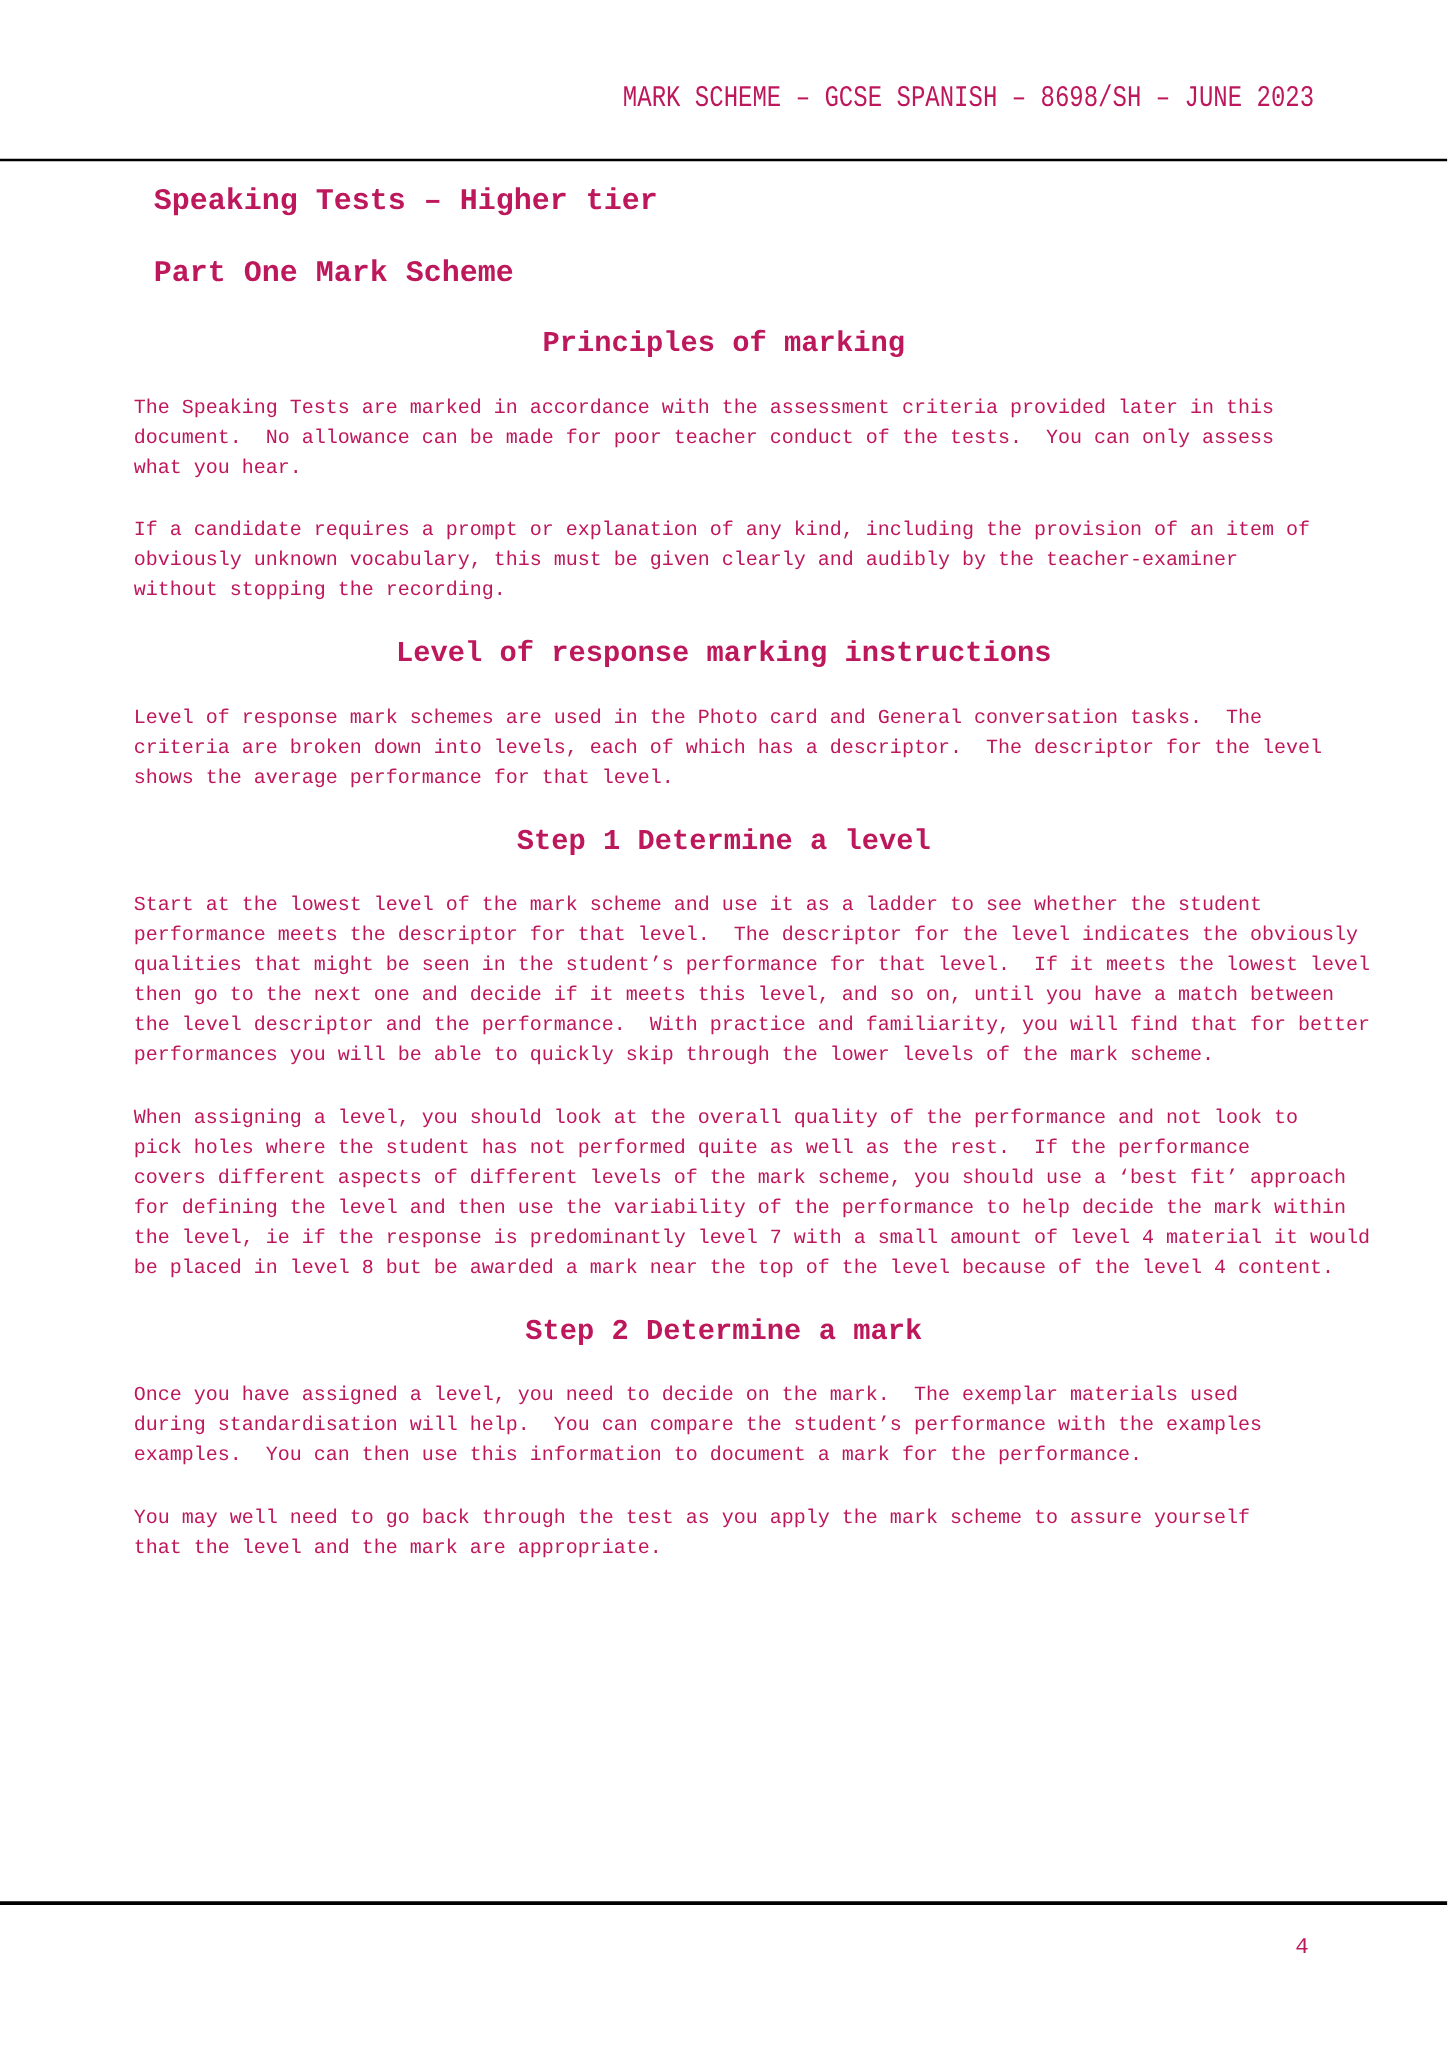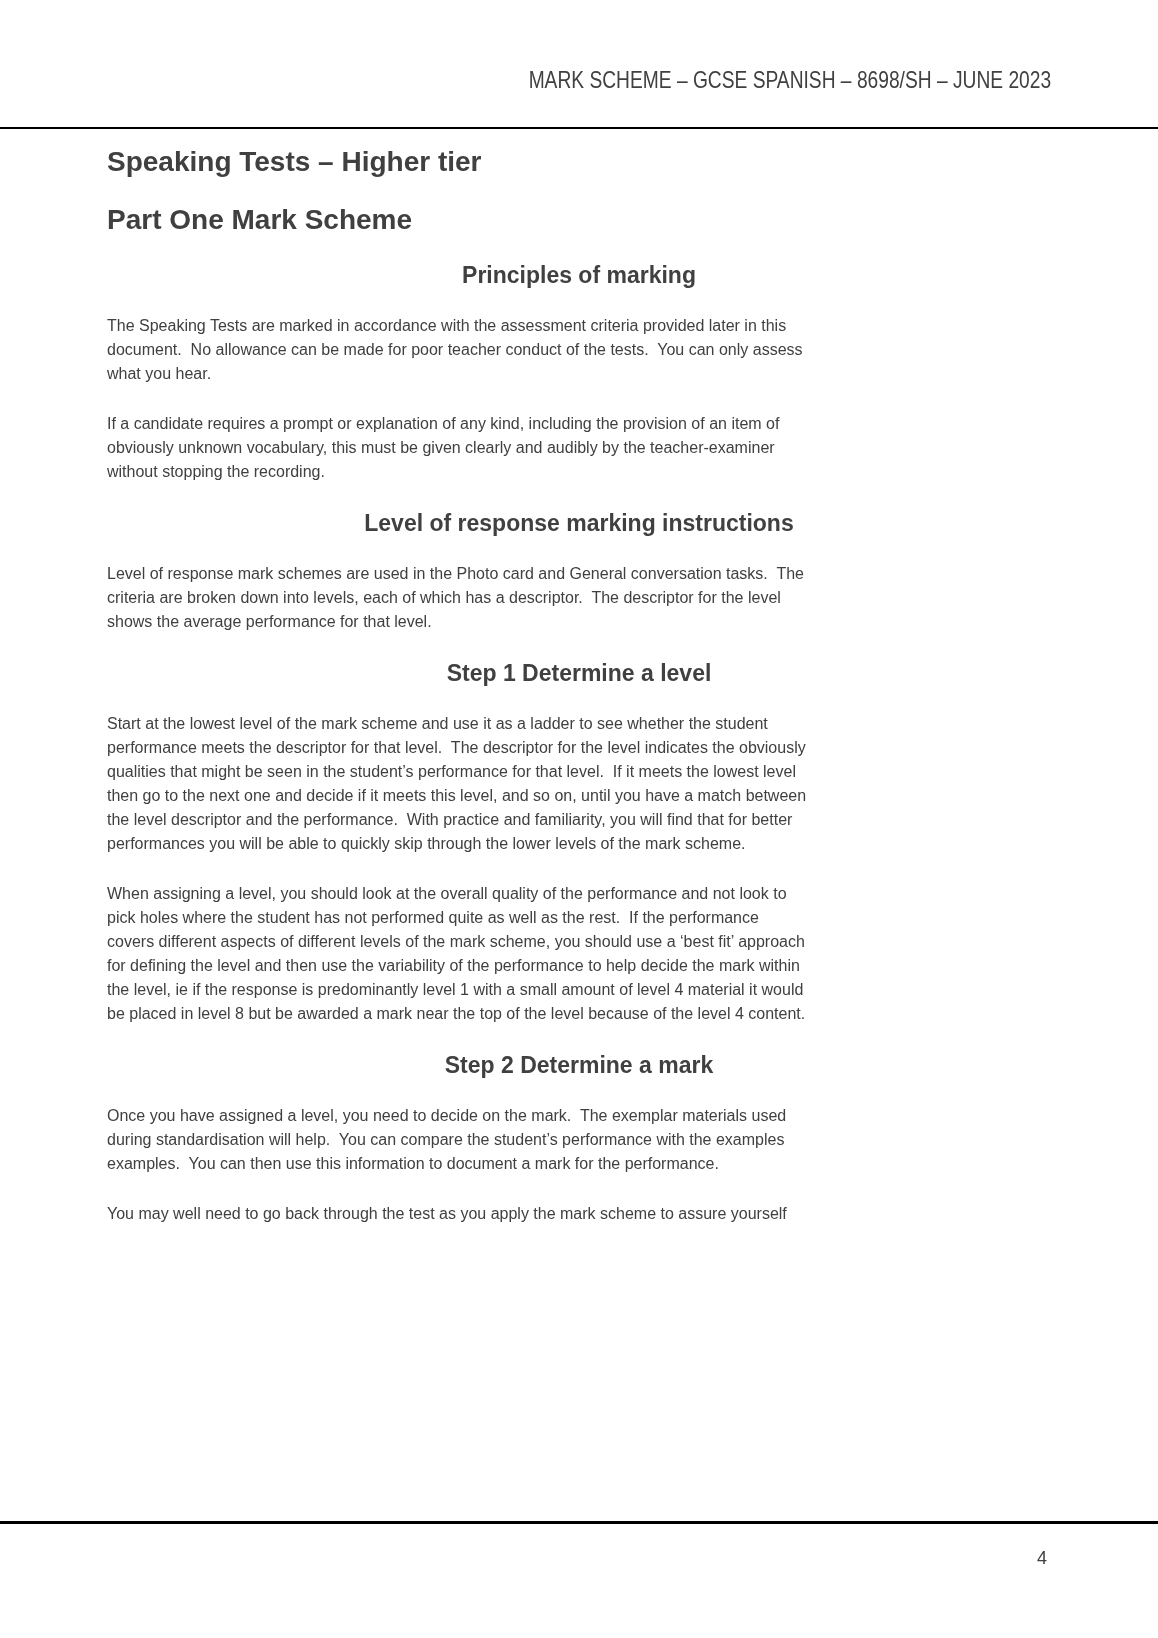--- a/index.html
+++ b/index.html
@@ -2,22 +2,22 @@
 <html><head>
 <meta charset="utf-8">
 <style>
   * { margin: 0; padding: 0; box-sizing: border-box; }
   html, body { background: #ffffff; }
   .page {
     position: relative;
     width: 1158px;
     height: 1638px;
     background: #ffffff;
-    color: #404040;
-    font-family: Liberation Sans, sans-serif;
+    color: #be185d;
+    font-family: Liberation Mono, monospace;
     overflow: hidden;
   }
   .page-header {
     position: absolute;
     top: 0; left: 0; right: 0;
     height: 129px;
     border-bottom: 2px solid #000000;
   }
   .header-title {
     position: absolute;
@@ -31,24 +31,24 @@
     letter-spacing: 0px;
   }
   .content {
     position: absolute;
     top: 131px;
     left: 107px;
     width: 944px;
     padding-top: 15px;
   }
   .h1 {
-    font-size: 28px;
+    font-size: 24px;
     line-height: 32px;
     font-weight: bold;
-    margin: 0 0 26px 0;
+    margin: 0 0 26px 16px;
     white-space: pre;
   }
   .h2 {
     font-size: 23px;
     line-height: 26px;
     font-weight: bold;
     margin: 0 0 26px 0;
     white-space: pre;
     text-align: center;
   }
@@ -123,34 +123,35 @@
       <span class="line">then go to the next one and decide if it meets this level, and so on, until you have a match between</span>
       <span class="line">the level descriptor and the performance.  With practice and familiarity, you will find that for better</span>
       <span class="line">performances you will be able to quickly skip through the lower levels of the mark scheme.</span>
     </div>
 
     <div class="body-para">
       <span class="line">When assigning a level, you should look at the overall quality of the performance and not look to</span>
       <span class="line">pick holes where the student has not performed quite as well as the rest.  If the performance</span>
       <span class="line">covers different aspects of different levels of the mark scheme, you should use a ‘best fit’ approach</span>
       <span class="line">for defining the level and then use the variability of the performance to help decide the mark within</span>
-      <span class="line">the level, ie if the response is predominantly level 1 with a small amount of level 4 material it would</span>
+      <span class="line">the level, ie if the response is predominantly level 7 with a small amount of level 4 material it would</span>
       <span class="line">be placed in level 8 but be awarded a mark near the top of the level because of the level 4 content.</span>
     </div>
 
     <div class="h2">Step 2 Determine a mark</div>
 
     <div class="body-para">
       <span class="line">Once you have assigned a level, you need to decide on the mark.  The exemplar materials used</span>
       <span class="line">during standardisation will help.  You can compare the student’s performance with the examples</span>
       <span class="line">examples.  You can then use this information to document a mark for the performance.</span>
     </div>
 
     <div class="body-para">
       <span class="line">You may well need to go back through the test as you apply the mark scheme to assure yourself</span>
+      <span class="line">that the level and the mark are appropriate.</span>
     </div>
 
   </div>
 
   <div class="footer-rule"></div>
 
   <div class="page-number">4</div>
 
 </div>
 

